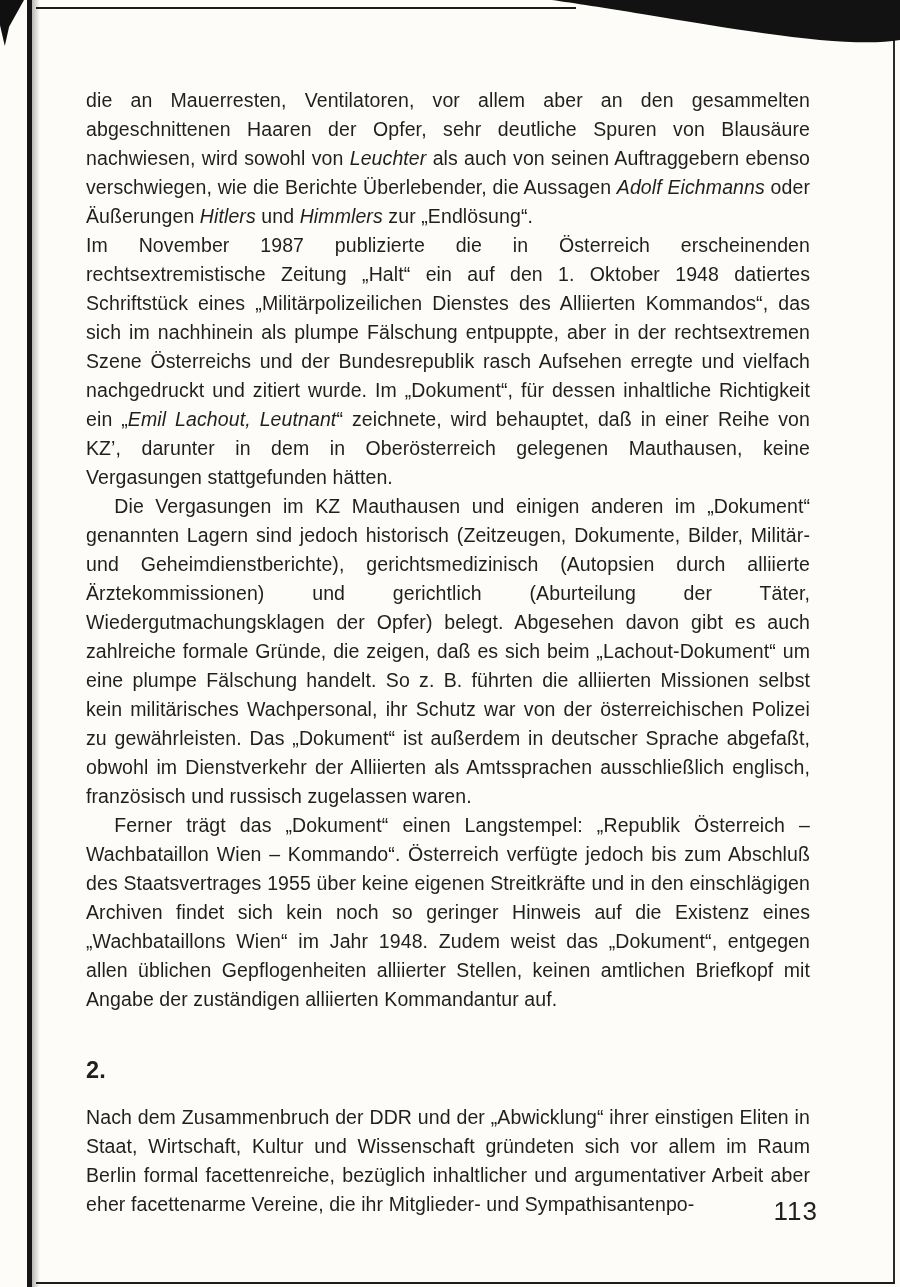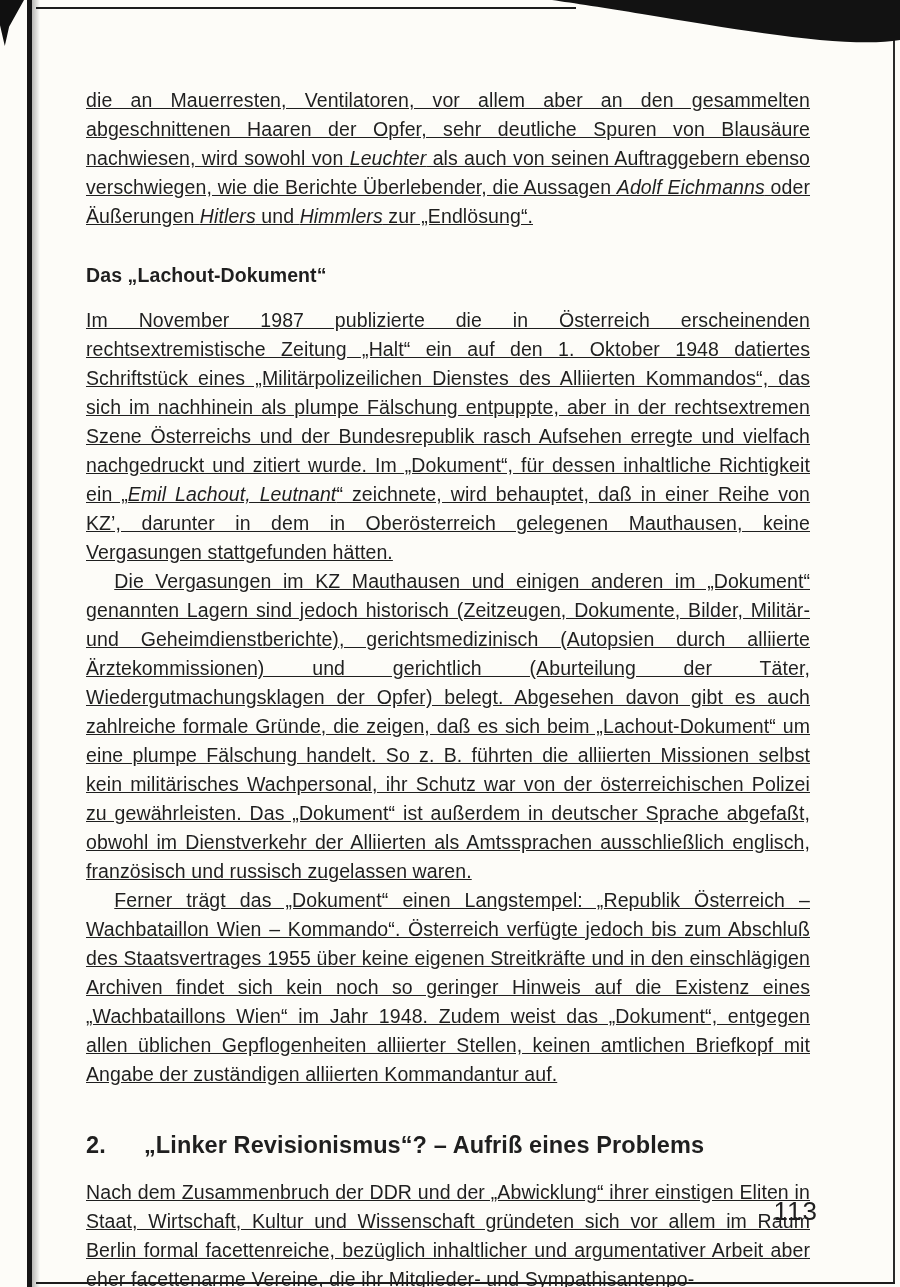--- a/index.html
+++ b/index.html
@@ -22,21 +22,21 @@
     clip-path:polygon(0 0, 100% 0, 38% 58%, 20% 100%, 0 55%); }
   .wedge-tr { position:absolute; right:0; top:0; width:348px; height:52px; }
 
   
   .text-area {
     position:absolute; left:86px; top:86px; width:724px;
     font-size:19.5px; line-height:29px;
     text-align:justify;
     letter-spacing:0.1px;
   }
-  .text-area p { margin:0;text-decoration:underline; }
+  .text-area p { margin:0; }
   .text-area p.indent { text-indent:1.45em; }
   .it { font-style:italic; }
   h3.subheading {
     font-size:19.5px; font-weight:bold;
     margin:30px 0 16px 0; text-align:left;
   }
   h2.chapter {
     font-size:23.5px; font-weight:bold;
     margin:42px 0 18px 0; text-align:left;
     display:flex;
@@ -59,26 +59,24 @@
   <div class="right-line"></div>
   <div class="bottom-line"></div>
   <div class="corner-tl"></div>
 
   <svg class="wedge-tr" viewBox="0 0 348 52" aria-hidden="true">
     <path d="M0,0 L348,0 L348,40 C300,48 210,34 90,14 C55,8 20,3 0,0 Z" fill="#121212"></path>
   </svg>
 
   <div class="text-area" id="blocks">
       <p><span>die an Mauerresten, Ventilatoren, vor allem aber an den gesammelten abgeschnittenen Haaren der Opfer, sehr deutliche Spuren von Blausäure nachwiesen, wird sowohl von </span><span class="it">Leuchter</span><span> als auch von seinen Auftraggebern ebenso verschwiegen, wie die Berichte Überlebender, die Aussagen </span><span class="it">Adolf Eichmanns</span><span> oder Äußerungen </span><span class="it">Hitlers</span><span> und </span><span class="it">Himmlers</span><span> zur „Endlösung“.</span></p>
-      <h3 class="subheading">Das „Lachout-Dokument“</h3>
       <p><span>Im November 1987 publizierte die in Österreich erscheinenden rechtsextremistische Zeitung „Halt“ ein auf den 1. Oktober 1948 datiertes Schriftstück eines „Militärpolizeilichen Dienstes des Alliierten Kommandos“, das sich im nachhinein als plumpe Fälschung entpuppte, aber in der rechtsextremen Szene Österreichs und der Bundesrepublik rasch Aufsehen erregte und vielfach nachgedruckt und zitiert wurde. Im „Dokument“, für dessen inhaltliche Richtigkeit ein „</span><span class="it">Emil Lachout, Leutnant</span><span>“ zeichnete, wird behauptet, daß in einer Reihe von KZ’, darunter in dem in Oberösterreich gelegenen Mauthausen, keine Vergasungen stattgefunden hätten.</span></p>
       <p class="indent"><span>Die Vergasungen im KZ Mauthausen und einigen anderen im „Dokument“ genannten Lagern sind jedoch historisch (Zeitzeugen, Dokumente, Bilder, Militär- und Geheimdienstberichte), gerichtsmedizinisch (Autopsien durch alliierte Ärztekommissionen) und gerichtlich (Aburteilung der Täter, Wiedergutmachungsklagen der Opfer) belegt. Abgesehen davon gibt es auch zahlreiche formale Gründe, die zeigen, daß es sich beim „Lachout-Dokument“ um eine plumpe Fälschung handelt. So z. B. führten die alliierten Missionen selbst kein militärisches Wachpersonal, ihr Schutz war von der österreichischen Polizei zu gewährleisten. Das „Dokument“ ist außerdem in deutscher Sprache abgefaßt, obwohl im Dienstverkehr der Alliierten als Amtssprachen ausschließlich englisch, französisch und russisch zugelassen waren.</span></p>
       <p class="indent"><span>Ferner trägt das „Dokument“ einen Langstempel: „Republik Österreich – Wachbataillon Wien – Kommando“. Österreich verfügte jedoch bis zum Abschluß des Staatsvertrages 1955 über keine eigenen Streitkräfte und in den einschlägigen Archiven findet sich kein noch so geringer Hinweis auf die Existenz eines „Wachbataillons Wien“ im Jahr 1948. Zudem weist das „Dokument“, entgegen allen üblichen Gepflogenheiten alliierter Stellen, keinen amtlichen Briefkopf mit Angabe der zuständigen alliierten Kommandantur auf.</span></p>
       <h2 class="chapter">
         <span class="hnum">2.</span>
-        <span>„Linker Revisionismus“? – Aufriß eines Problems</span>
       </h2>
       <p><span>Nach dem Zusammenbruch der DDR und der „Abwicklung“ ihrer einstigen Eliten in Staat, Wirtschaft, Kultur und Wissenschaft gründeten sich vor allem im Raum Berlin formal facettenreiche, bezüglich inhaltlicher und argumentativer Arbeit aber eher facettenarme Vereine, die ihr Mitglieder- und Sympathisantenpo-</span></p>
     </div>
 
   <div class="page-number">113</div>
 
 </div>
 
 </body></html>

